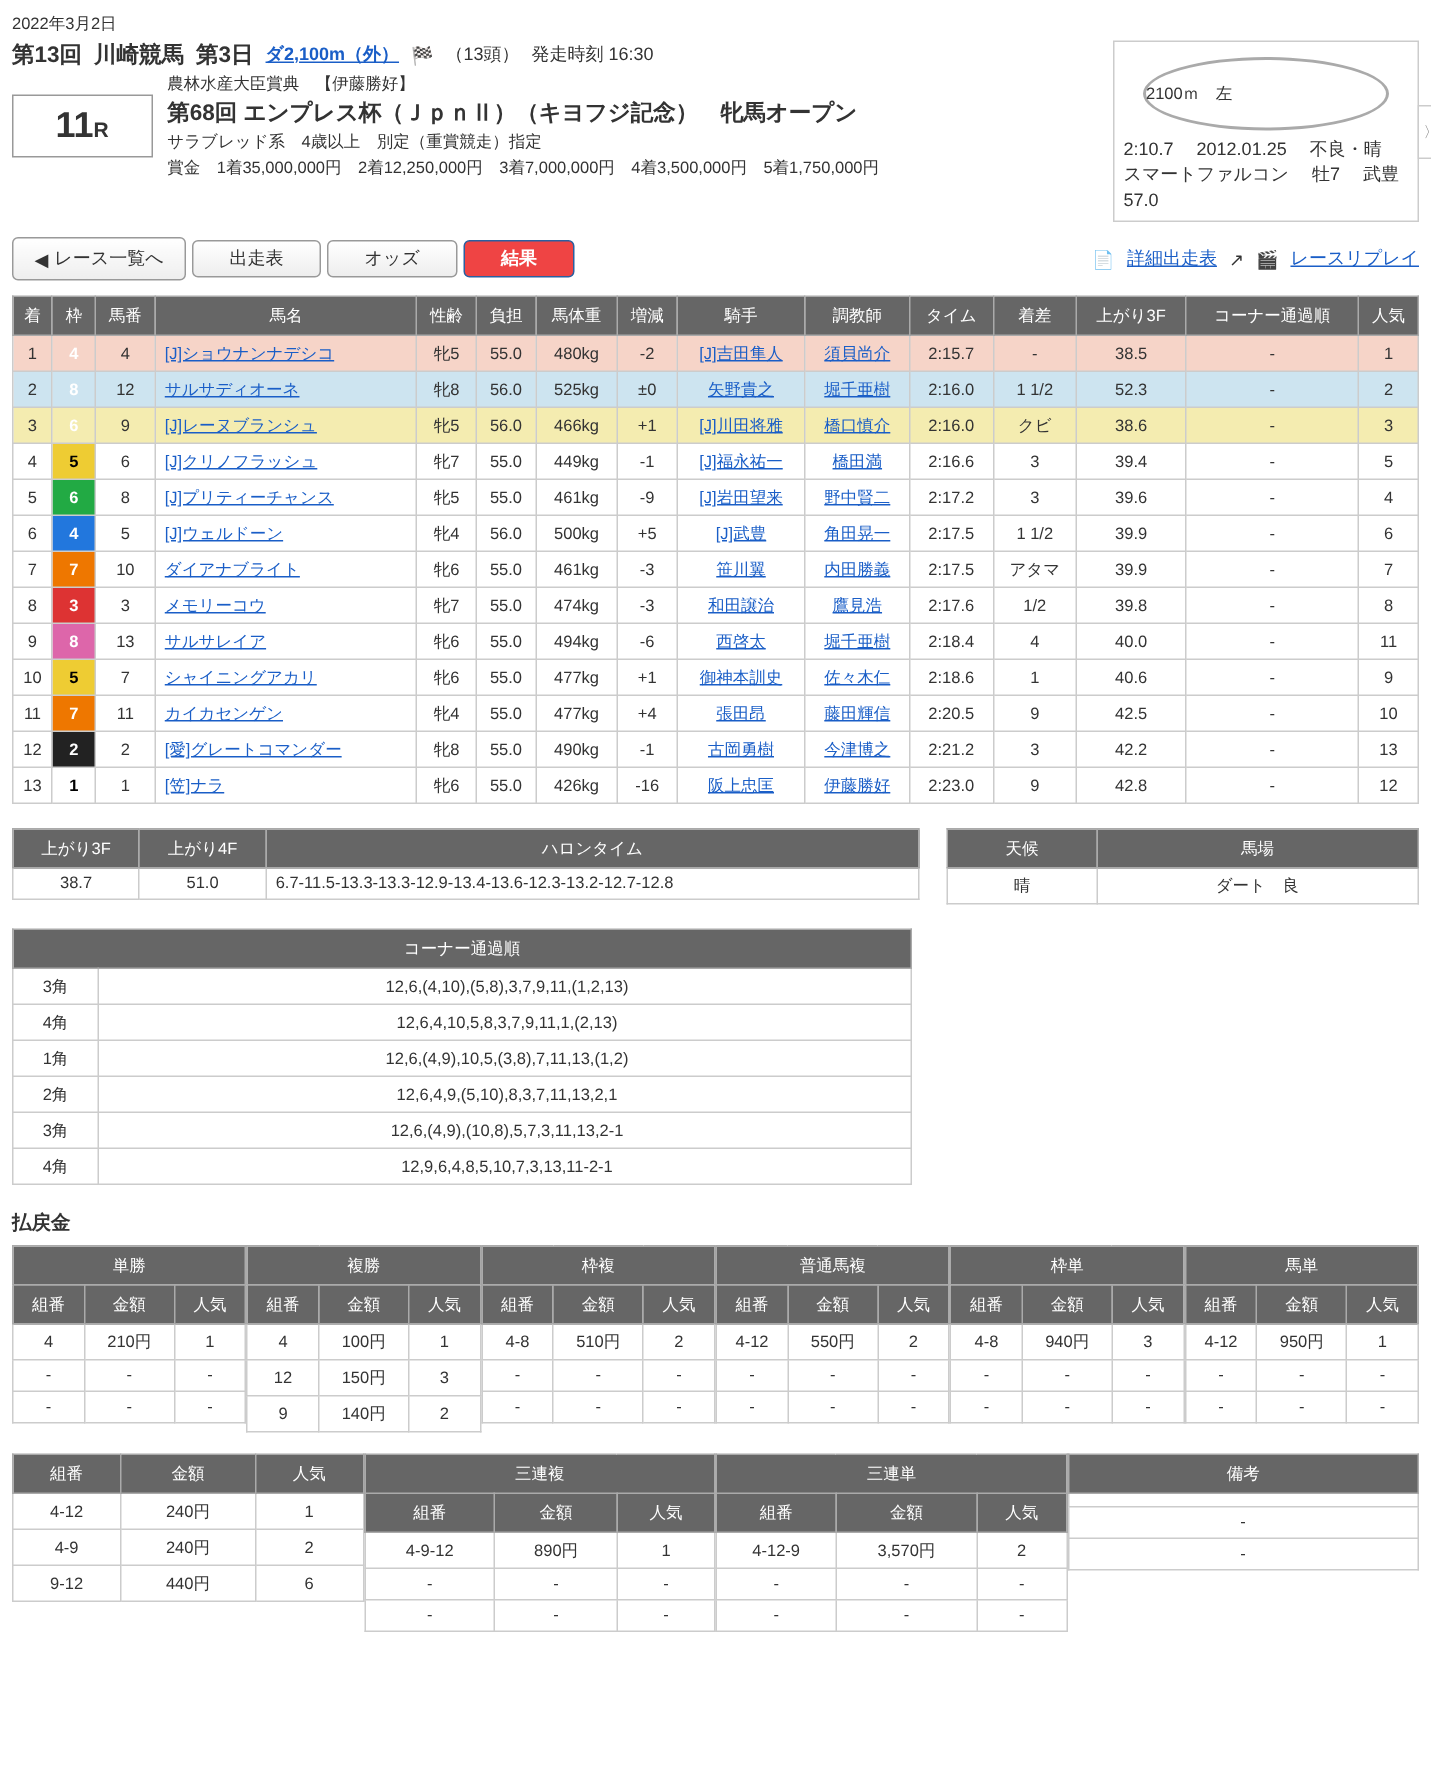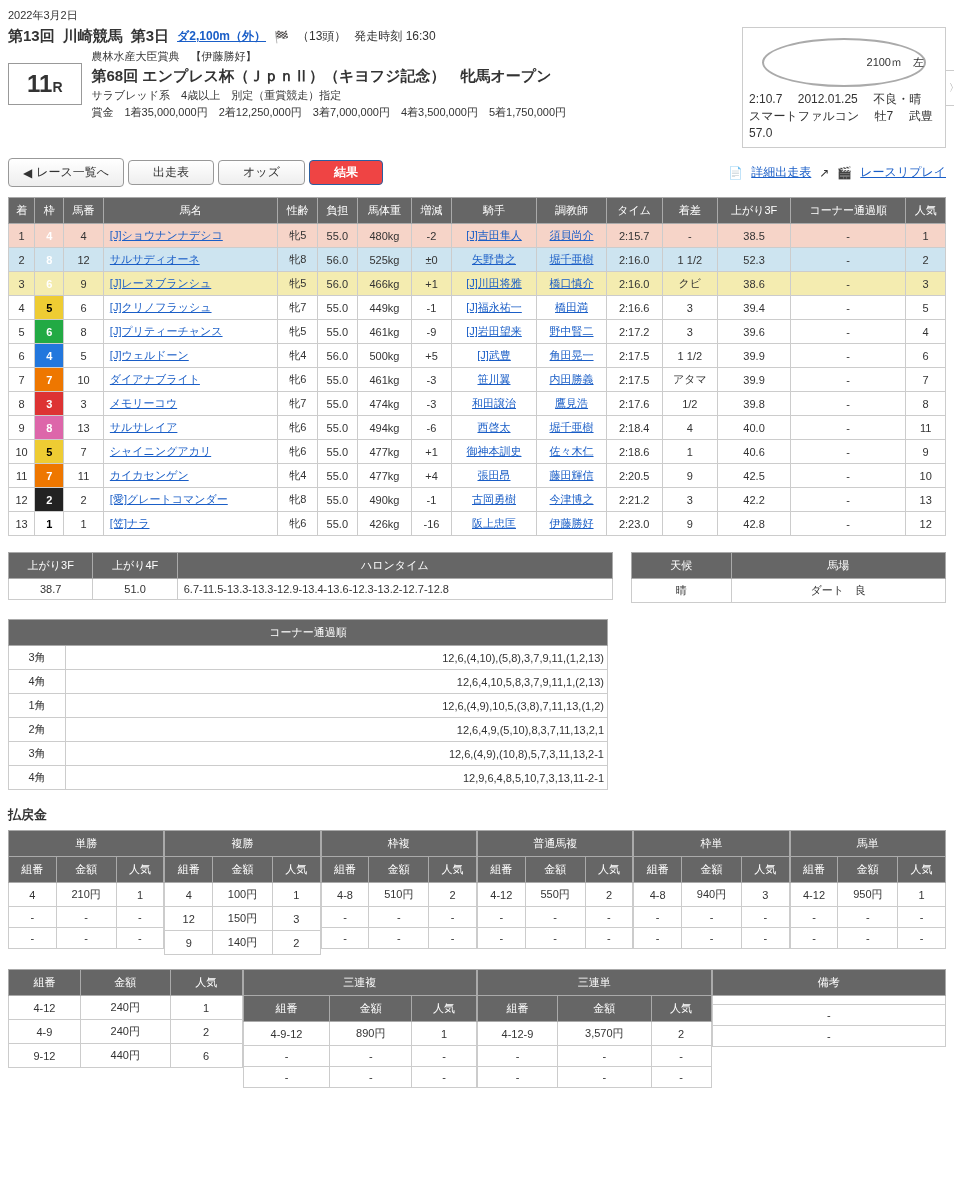--- a/index.html
+++ b/index.html
@@ -4,25 +4,25 @@
 <style>
 body{font-family:"Hiragino Kaku Gothic Pro","Meiryo",sans-serif;font-size:12px;color:#333;background:#fff;margin:0;padding:8px}
 a{color:#1a5ec7;text-decoration:underline;cursor:pointer}
 .header-date{font-size:11px;margin-bottom:4px}
 .header-row{display:flex;justify-content:space-between;align-items:flex-start}
 .header-left{flex:1}
 .header-title-line{display:flex;align-items:center;gap:8px;margin-bottom:2px}
 .header-title-line b{font-size:15px}
 .course-link{color:#1a5ec7;font-weight:bold}
 .race-number-row{display:flex;align-items:center;gap:10px}
-.race-number{border:1px solid #999;padding:6px 18px;font-size:24px;font-weight:bold;background:#fff}
+.race-number{border:1px solid #999;padding:6px 28px;font-size:24px;font-weight:bold;background:#fff}
 .race-info{font-size:11px;line-height:1.5}
 .race-name{font-size:15px;font-weight:bold}
 .track-box{border:1px solid #ccc;padding:6px;width:190px;text-align:center;font-size:11px}
-.track-oval{border:2px solid #aaa;border-radius:50%/50%;height:45px;width:160px;margin:4px auto;display:flex;align-items:center;justify-content:flex-end;position:relative}
+.track-oval{border:2px solid #aaa;border-radius:50%/50%;height:45px;width:160px;margin:4px auto;display:flex;align-items:center;justify-content:flex-start;position:relative}
 .track-box-info{font-size:12px;text-align:left;line-height:1.4}
 .arrow{position:absolute;right:-17px;top:50%;transform:translateY(-50%);border:1px solid #ccc;padding:10px 3px;background:#fff;font-size:10px;color:#888}
 .tabbar{display:flex;align-items:center;margin:10px 0;gap:4px}
 .tab{border:1px solid #999;border-radius:4px;padding:3px 24px;background:linear-gradient(#fff,#eee);font-size:12px;cursor:pointer}
 .tab.active{background:#ef4444;color:#fff;font-weight:bold;border-color:#2a5fa0}
 .tab.back{padding:5px 14px;display:flex;align-items:center;gap:4px}
 .spacer{flex:1}
 .right-links{display:flex;align-items:center;gap:8px;font-size:12px}
 table{border-collapse:collapse;width:100%;font-size:11px}
 th{background:#666;color:#fff;padding:5px 3px;border:1px solid #aaa;font-weight:normal;white-space:nowrap;text-align:center}
@@ -30,21 +30,21 @@
 .waku{color:#fff;font-weight:bold;width:22px}
 .w1{background:#fff;color:#000}.w2{background:#222}.w3{background:#d33}.w4{background:#27d}.w5{background:#ec3;color:#000}.w6{background:#2a4}.w7{background:#e70}.w8{background:#d6a}
 tr.r1 td{background:#f6d4c8}
 tr.r2 td{background:#cde4f0}
 tr.r3 td{background:#f4ecb0}
 .left{text-align:left;padding-left:6px}
 .subtables{display:flex;gap:18px;margin-top:16px}
 .sub-left{flex:1}
 .sub-right{width:315px}
 .sub-header{font-size:13px;font-weight:bold;margin:16px 0 6px}
-.corner-table td.left{text-align:right}
+.corner-table td.left{text-align:center}
 .payout-flex{display:flex;gap:0}
 .payout-flex>div{flex:1}
 .payout-flex table{width:100%}
 .vt{width:50px}
 </style>
 </head>
 <body>
 
 <div class="header-date">2022年3月2日</div>
 

